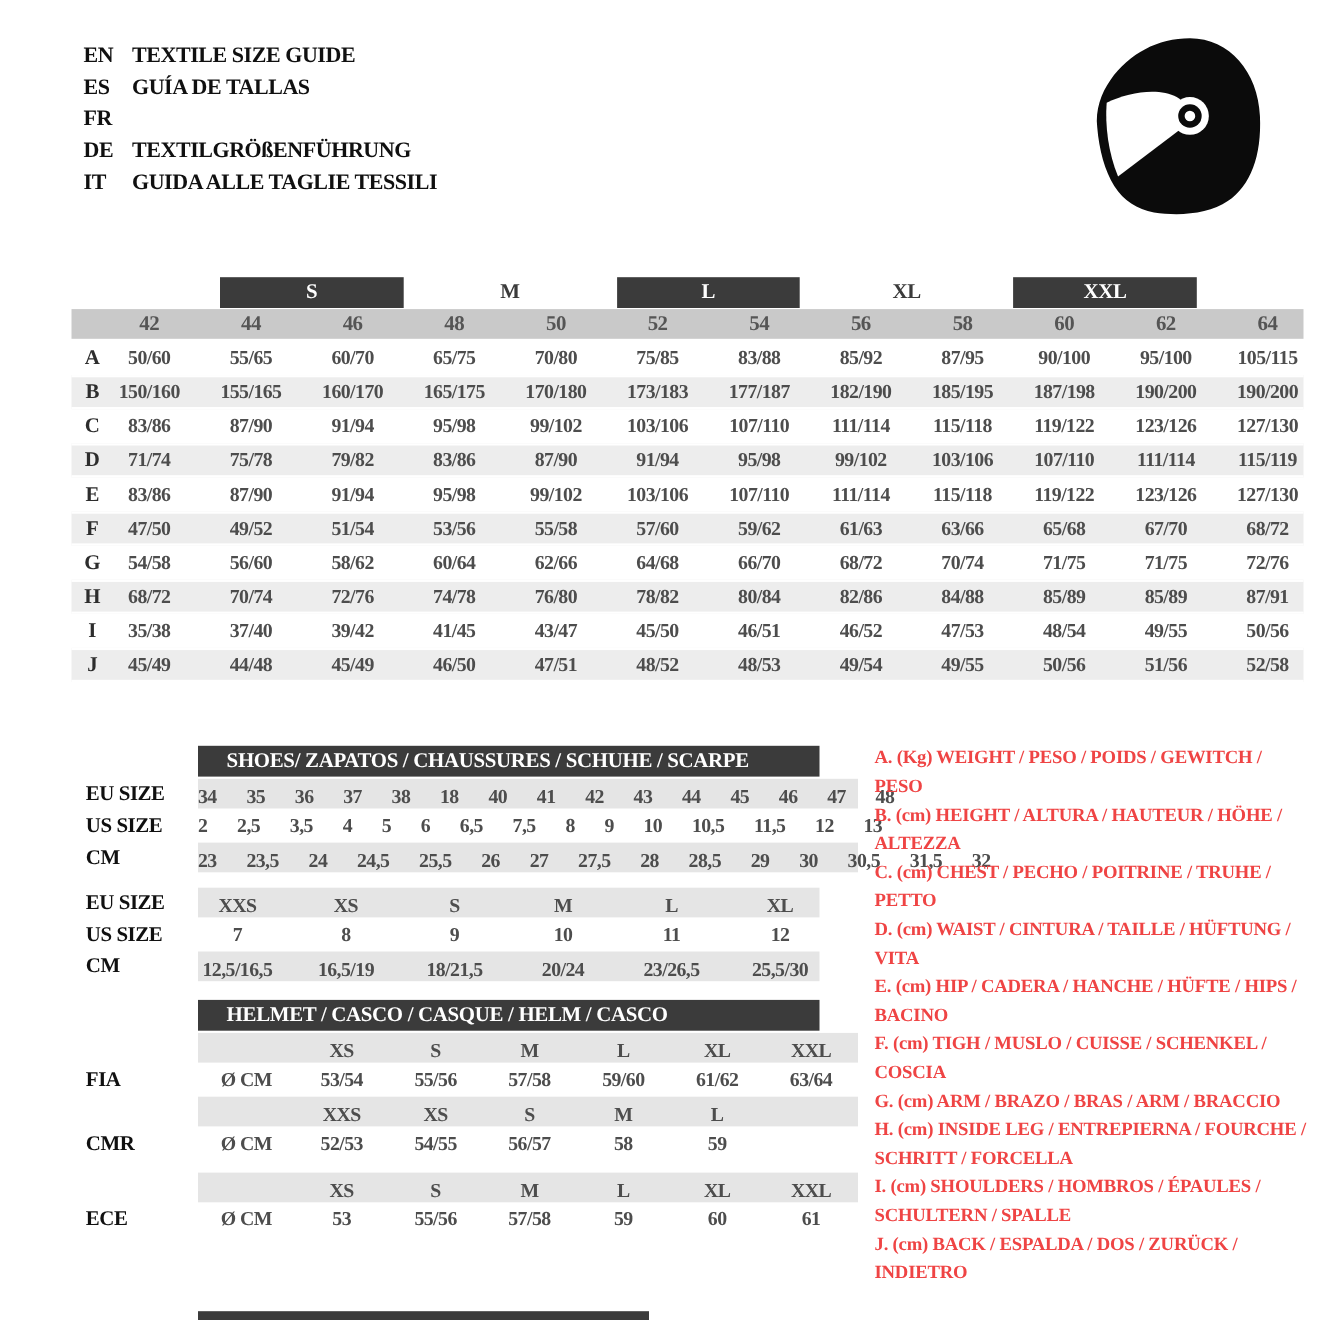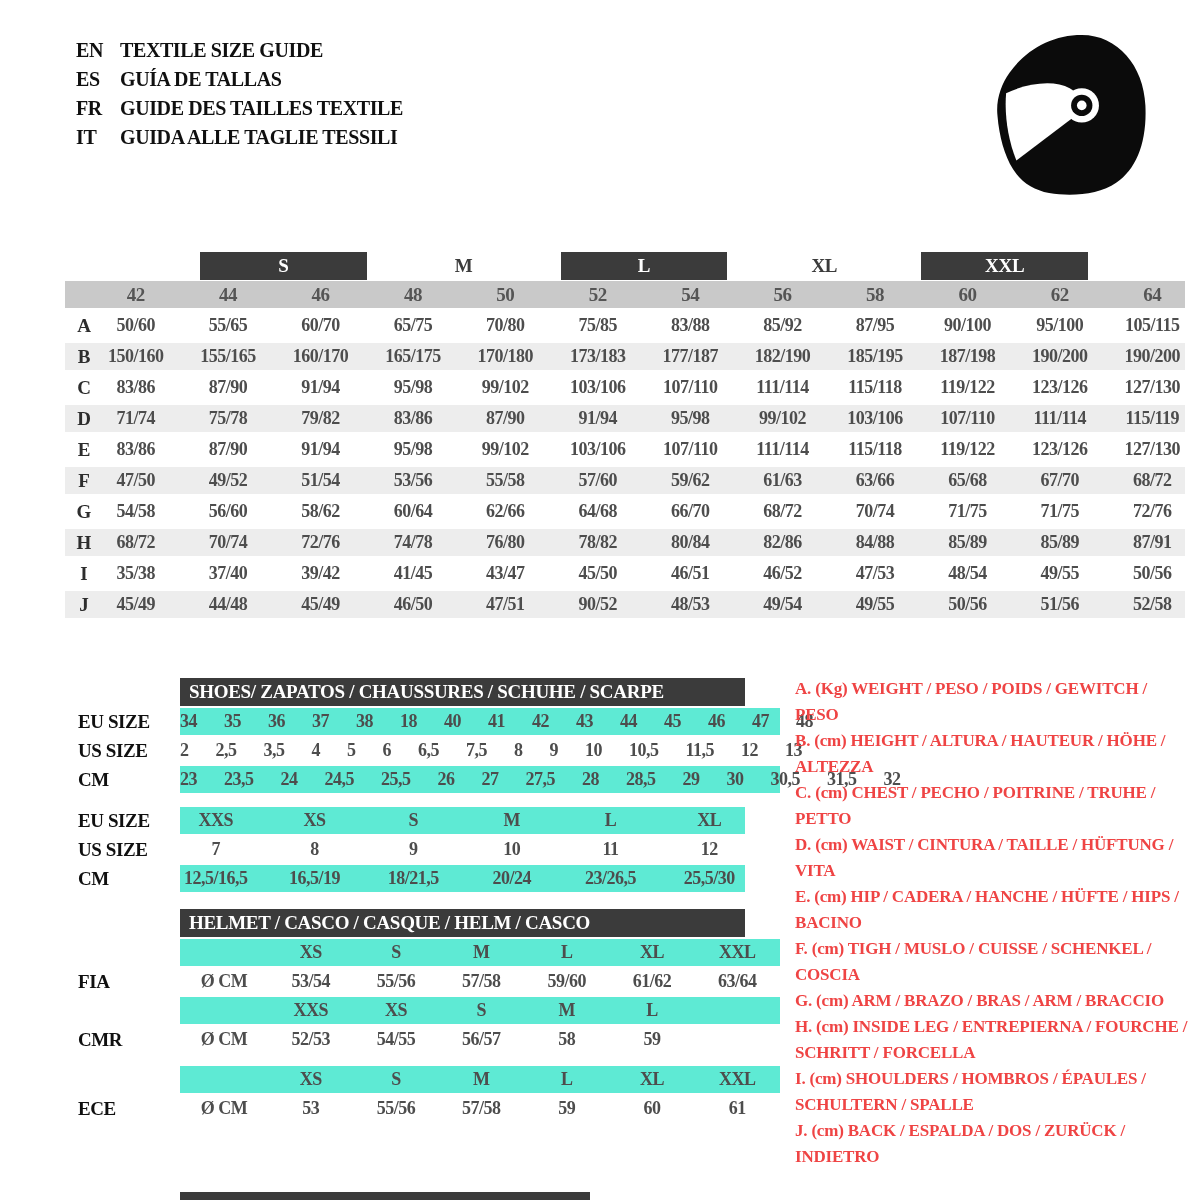--- a/index.html
+++ b/index.html
@@ -39,24 +39,24 @@
   .mrow:nth-child(even){background:#ededed;border-top:2px solid #ffffff;border-bottom:2px solid #ffffff;}
   .mlabel{width:38px;flex:none;display:flex;align-items:center;justify-content:center;
           font-weight:700;font-size:19px;color:#2d2d2d;}
 
   
   .section{position:absolute;left:180px;}
   #shoes-section{top:678px;width:600px;}
   #gloves-section{top:805px;width:565px;}
   #helmet-section{top:909px;width:600px;}
   .bar{height:28px;width:565px;box-sizing:border-box;background:#3b3b3b;color:#ffffff;
-       font-weight:700;font-size:19px;display:flex;align-items:center;padding-left:9px;
+       font-weight:700;font-size:19px;display:flex;align-items:center;padding-left:26px;
        letter-spacing:-0.3px;white-space:nowrap;}
   .trow{position:relative;height:27px;margin-top:2px;display:flex;}
-  .trow.gray{background:#5eead4;}
+  .trow.gray{background:#e5e5e5;align-items:flex-end;}
   .rlabel{position:absolute;left:-102px;top:0;height:27px;display:flex;align-items:center;
           font-weight:700;font-size:19px;color:#101010;letter-spacing:-0.4px;white-space:nowrap;}
   .hgrid{display:grid;grid-template-columns:88px repeat(6,1fr);width:100%;}
   .helmet-gap{margin-top:13px;}
 
   
   .legend{position:absolute;left:795px;top:676px;width:397px;}
   .legend-item{font-weight:700;font-size:17px;color:#ef4444;line-height:26px;letter-spacing:-0.2px;}
 
   
@@ -71,21 +71,24 @@
     <div class="lang-row">
       <span class="lang-code">EN</span>
       <span class="lang-label">TEXTILE SIZE GUIDE</span>
     </div>
     <div class="lang-row">
       <span class="lang-code">ES</span>
       <span class="lang-label">GUÍA DE TALLAS</span>
     </div>
     <div class="lang-row">
       <span class="lang-code">FR</span>
-      <span class="lang-label">GUIDE DES TAILLES TEXTILE</span>
+    </div>
+    <div class="lang-row">
+      <span class="lang-code">DE</span>
+      <span class="lang-label">TEXTILGRÖßENFÜHRUNG</span>
     </div>
     <div class="lang-row">
       <span class="lang-code">IT</span>
       <span class="lang-label">GUIDA ALLE TAGLIE TESSILI</span>
     </div>
   </div>
 
   <svg class="helmet-icon" viewBox="0 0 100 100">
     <path fill="#0b0b0b" d="M58 4 C79 4 94 22 95 45 C96 66 90 82 78 90 C68 97 52 98 39 96 C30 94 23 90 18 82 C13 74 10 63 9 51 C8 42 11 33 16 26 C26 12 41 4 58 4 Z"></path>
     <path fill="#ffffff" d="M14 38 C26 32 42 30 51 35 C58 39 59 47 53 52 L20 77 C15 65 13 50 14 38 Z"></path>
@@ -277,21 +280,21 @@
           </div>
         </div>
       <div class="mrow">
           <span class="mlabel">J</span>
           <div class="vals cols12">
             <span class="cell">45/49</span>
             <span class="cell">44/48</span>
             <span class="cell">45/49</span>
             <span class="cell">46/50</span>
             <span class="cell">47/51</span>
-            <span class="cell">90/52</span>
+            <span class="cell">48/52</span>
             <span class="cell">48/53</span>
             <span class="cell">49/54</span>
             <span class="cell">49/55</span>
             <span class="cell">50/56</span>
             <span class="cell">51/56</span>
             <span class="cell">52/58</span>
           </div>
         </div>
     </div>
   </div>

